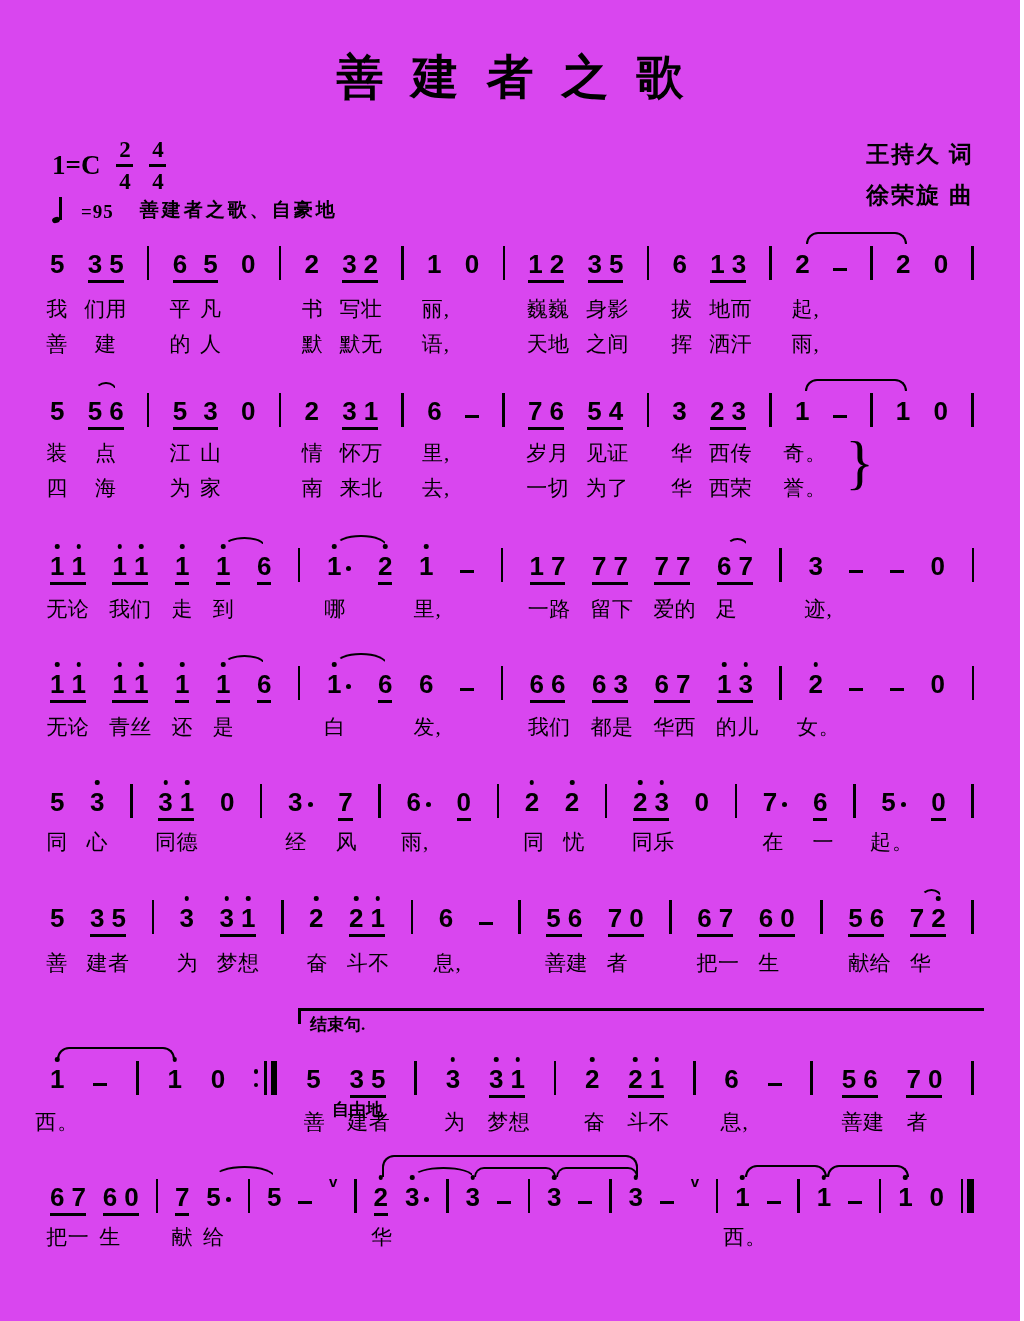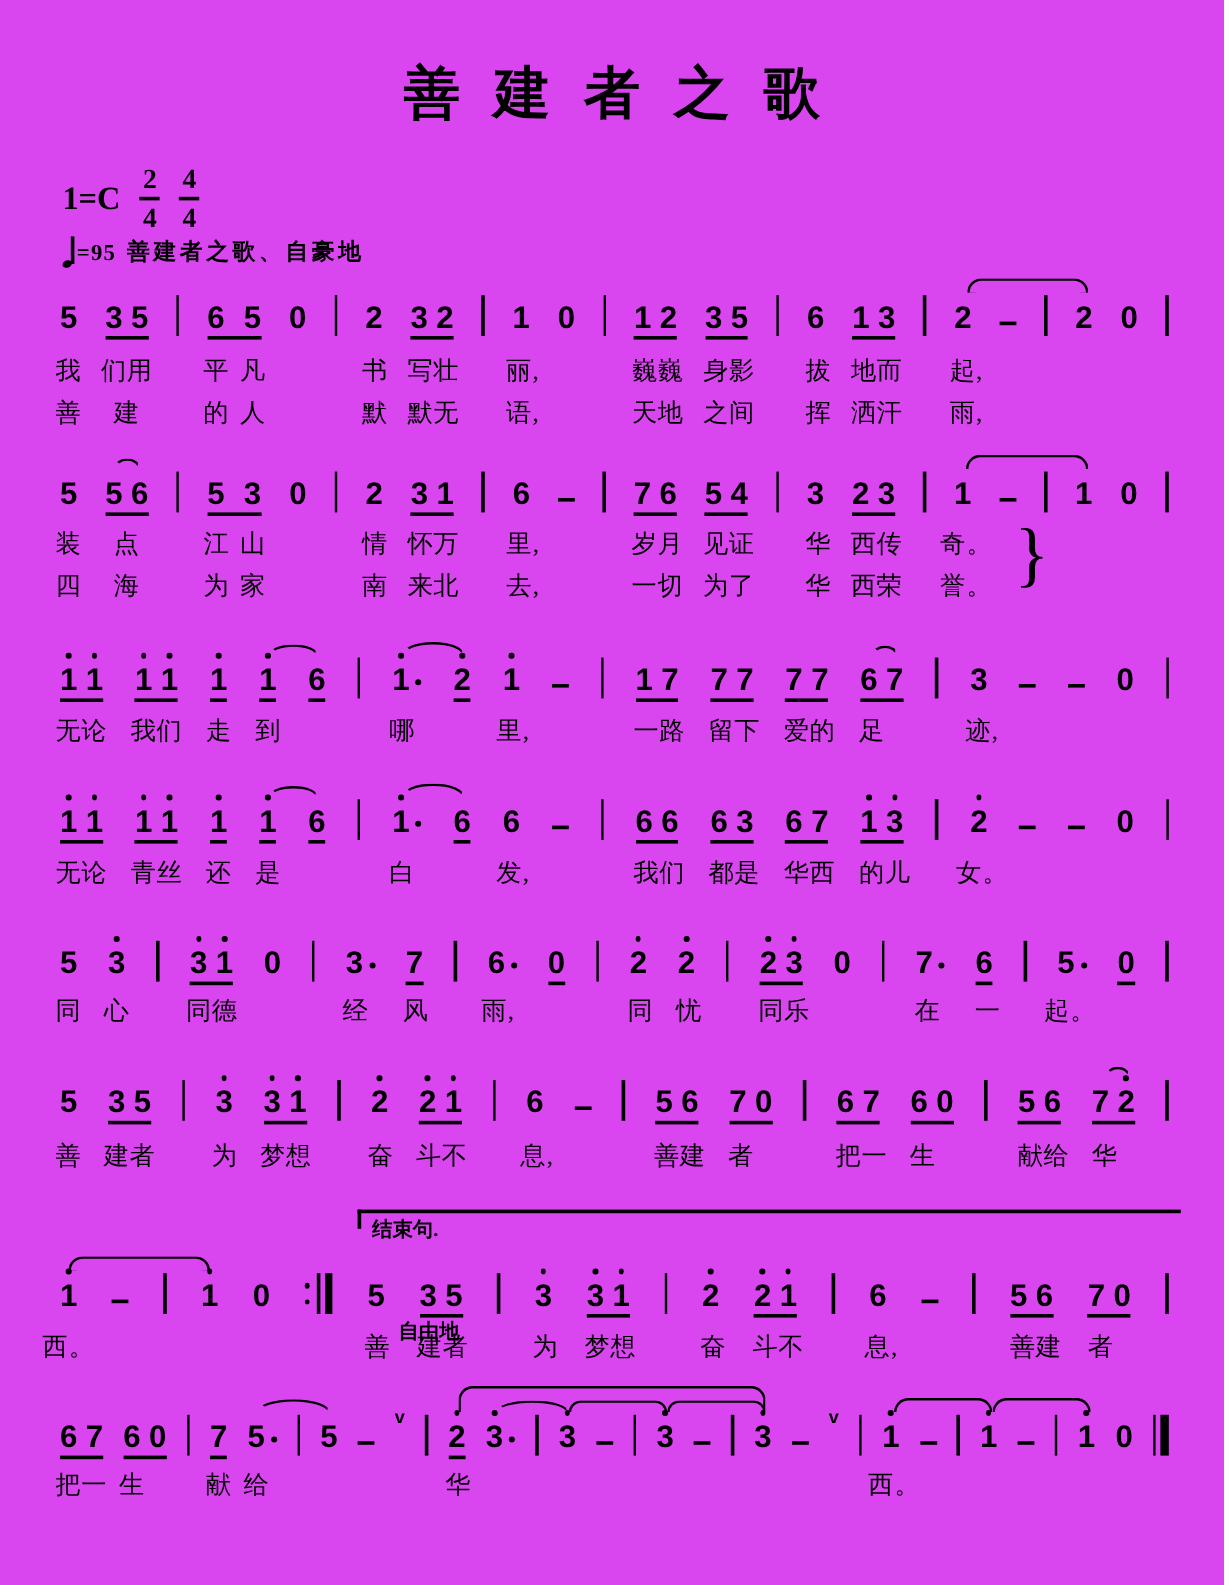--- a/index.html
+++ b/index.html
@@ -4,21 +4,21 @@
 <style>
   html,body{margin:0;padding:0;background:#fff}
   .page{position:relative;width:1020px;height:1321px;background:#d946ef;color:#000;overflow:hidden;
         font-family:"Liberation Serif","DejaVu Serif",serif}
   .title{position:absolute;top:46px;left:0;width:100%;text-align:center;
          font:700 47px "Liberation Serif","DejaVu Serif",serif;letter-spacing:28px;padding-left:28px;box-sizing:border-box}
   .keysig{position:absolute;left:52px;top:138px;display:flex;align-items:center;gap:16px;
           font:700 27px "Liberation Serif","DejaVu Serif",serif}
   .frac{display:inline-flex;flex-direction:column;align-items:center;font-size:23px;line-height:1;gap:3px}
   .fline{width:17px;height:3px;background:#000}
-  .temporow{position:absolute;left:52px;top:196px;display:flex;align-items:flex-end;gap:1px;
+  .temporow{position:absolute;left:52px;top:196px;display:flex;align-items:flex-end;gap:18px;
             font:700 19px "Liberation Serif","DejaVu Serif",serif}
   .qnote{position:relative;width:11px;height:27px;display:inline-block}
   .qnote::before{content:"";position:absolute;left:0;bottom:0;width:8px;height:6px;background:#000;border-radius:50%;transform:rotate(-20deg)}
   .qnote::after{content:"";position:absolute;left:7px;bottom:3px;width:2.5px;height:23px;background:#000}
   .bpm{margin-right:8px;letter-spacing:1px}
   .tdesc{letter-spacing:3px}
   .credits{position:absolute;right:46px;top:134px;text-align:right;
            font:700 23px "Liberation Serif","DejaVu Serif",serif;line-height:41px;letter-spacing:2px}
   .end-bracket{position:absolute;left:298px;right:36px;top:1008px;height:13px;
                border-top:3px solid #000;border-left:3px solid #000}
@@ -68,20 +68,24 @@
         <b>4</b>
       </span>
   </div>
 
   <div class="temporow">
     <span class="qnote"></span>
     <span class="bpm">=95</span>
     <span class="tdesc">善建者之歌、自豪地</span>
   </div>
 
+  <div class="credits">
+    <div>王持久 词</div>
+    <div>徐荣旋 曲</div>
+  </div>
 
   <div class="end-bracket"></div>
   <div class="end-label">结束句.</div>
   <div class="free-label">自由地</div>
 
   <div id="systems">
       <div class="system" style="top: 243px;">
         <div class="noterow">
           <span class="tok note">
             <span class="nv">5</span>

